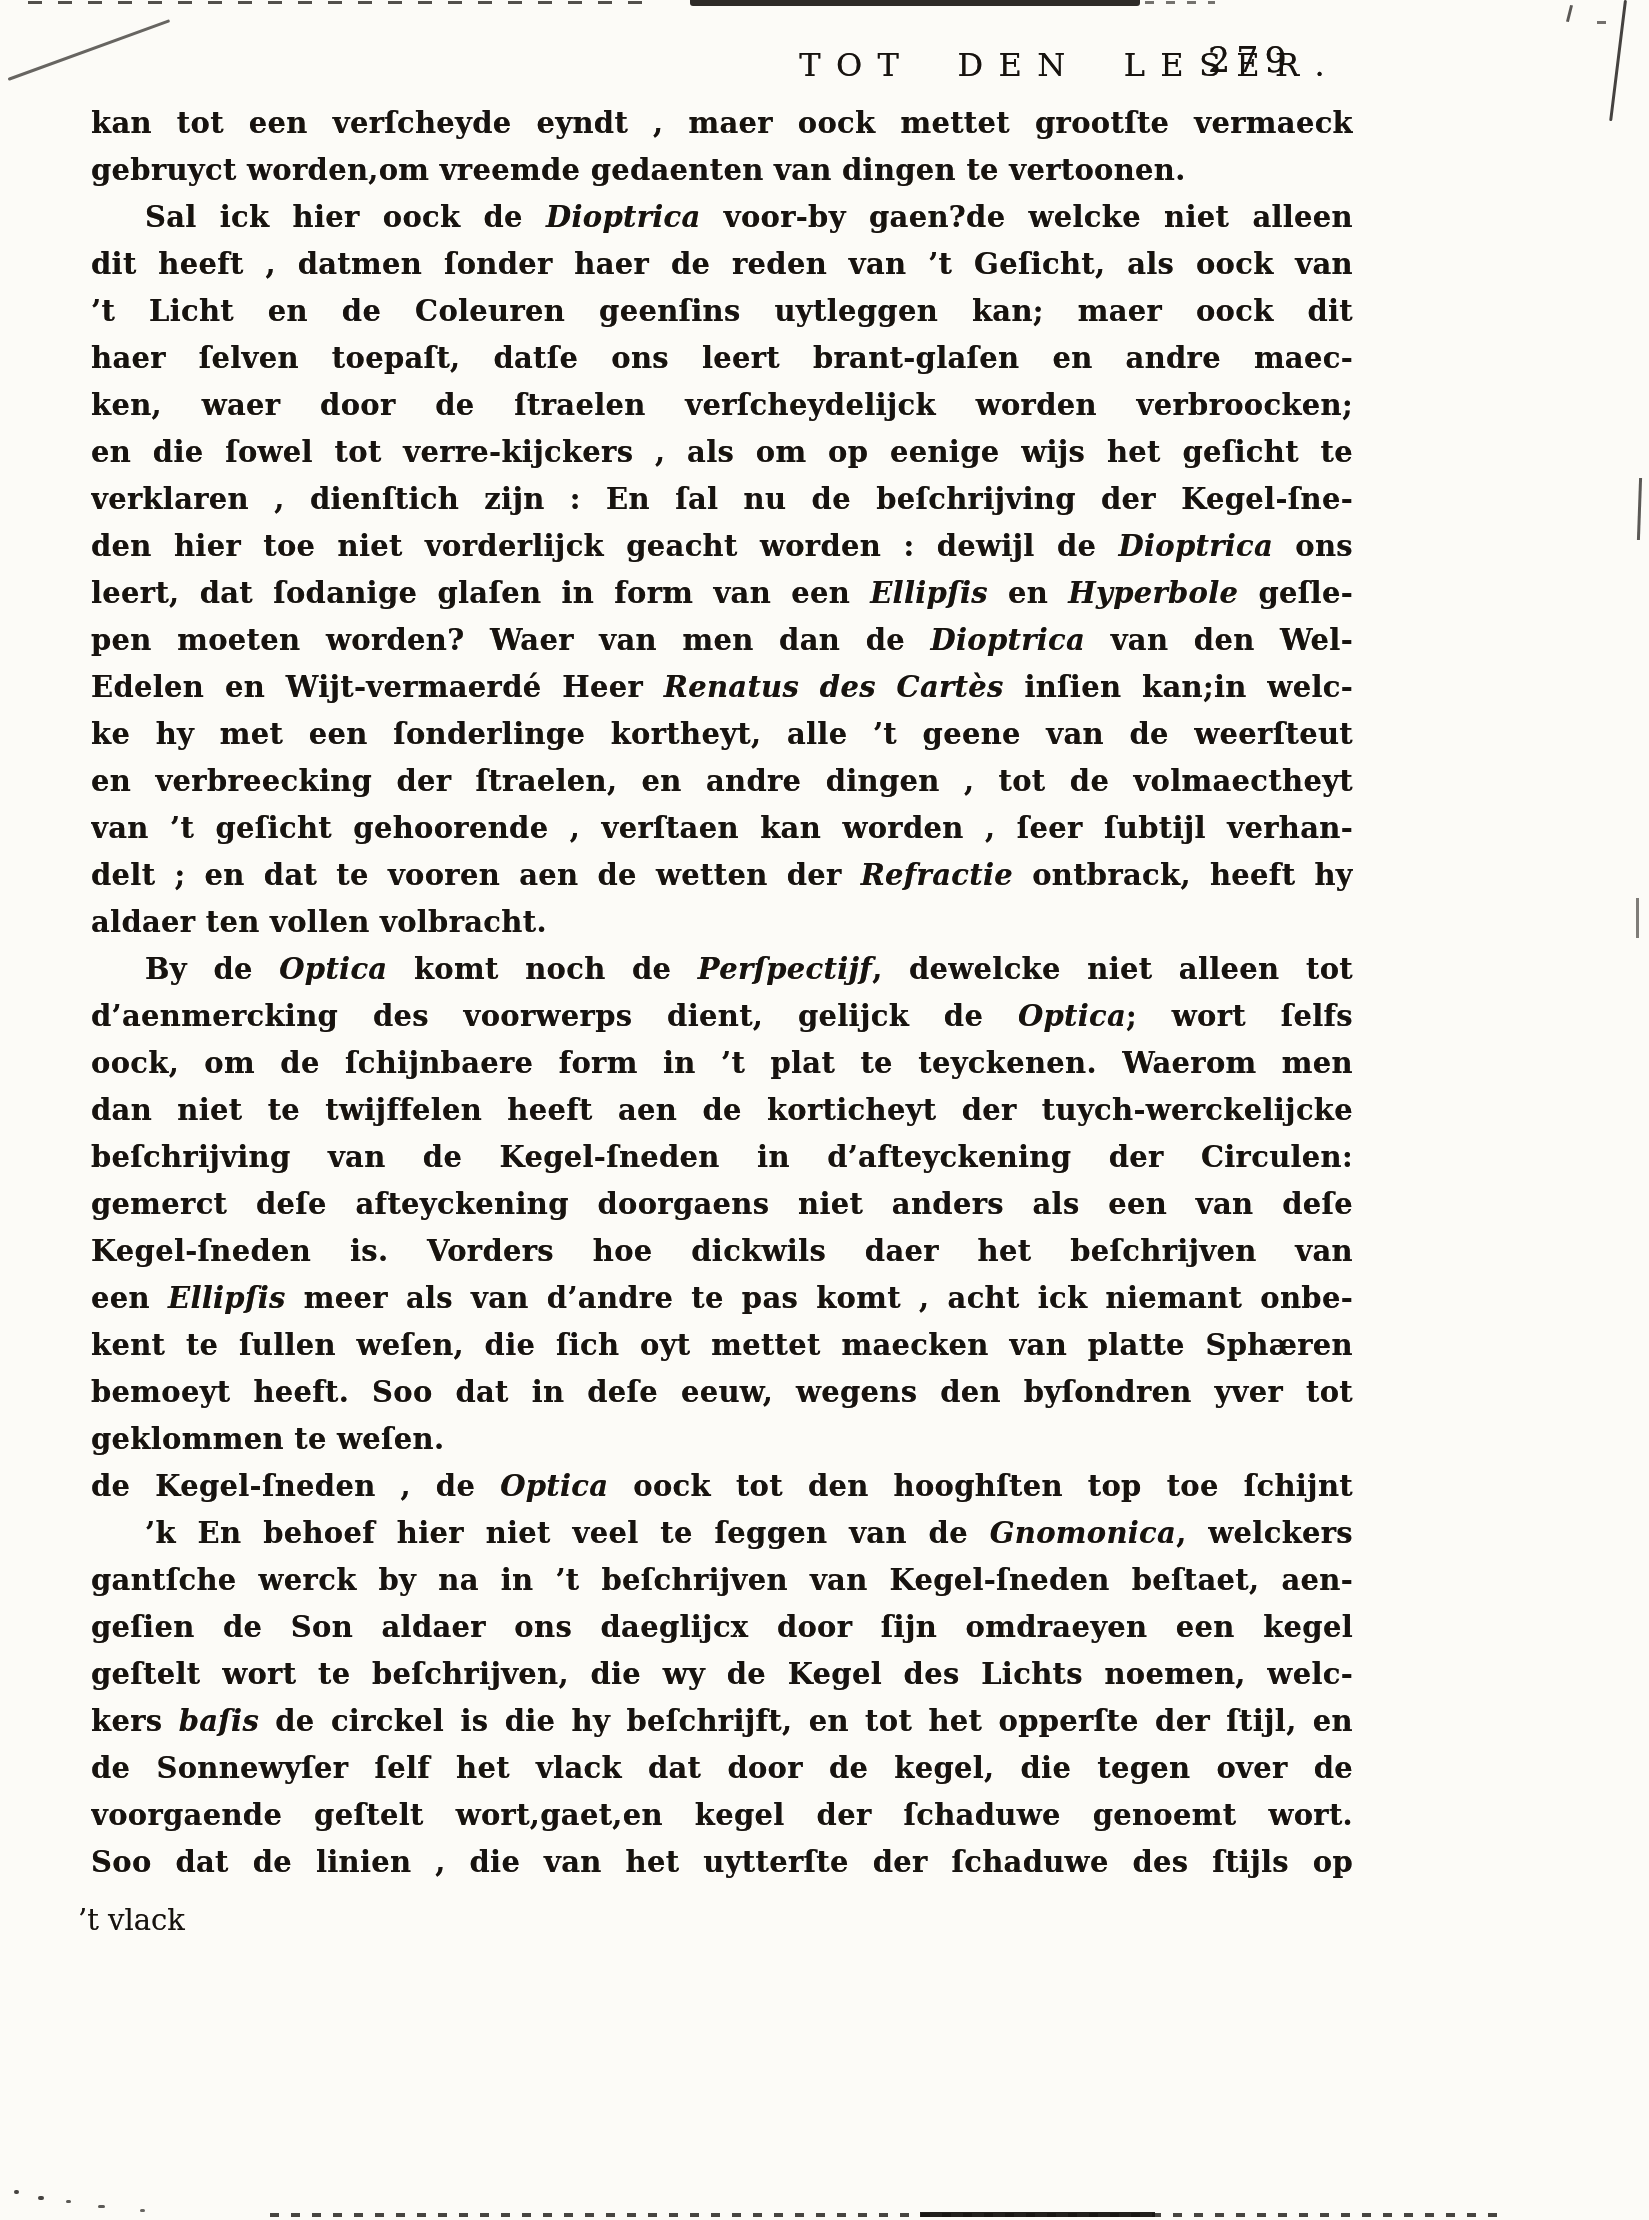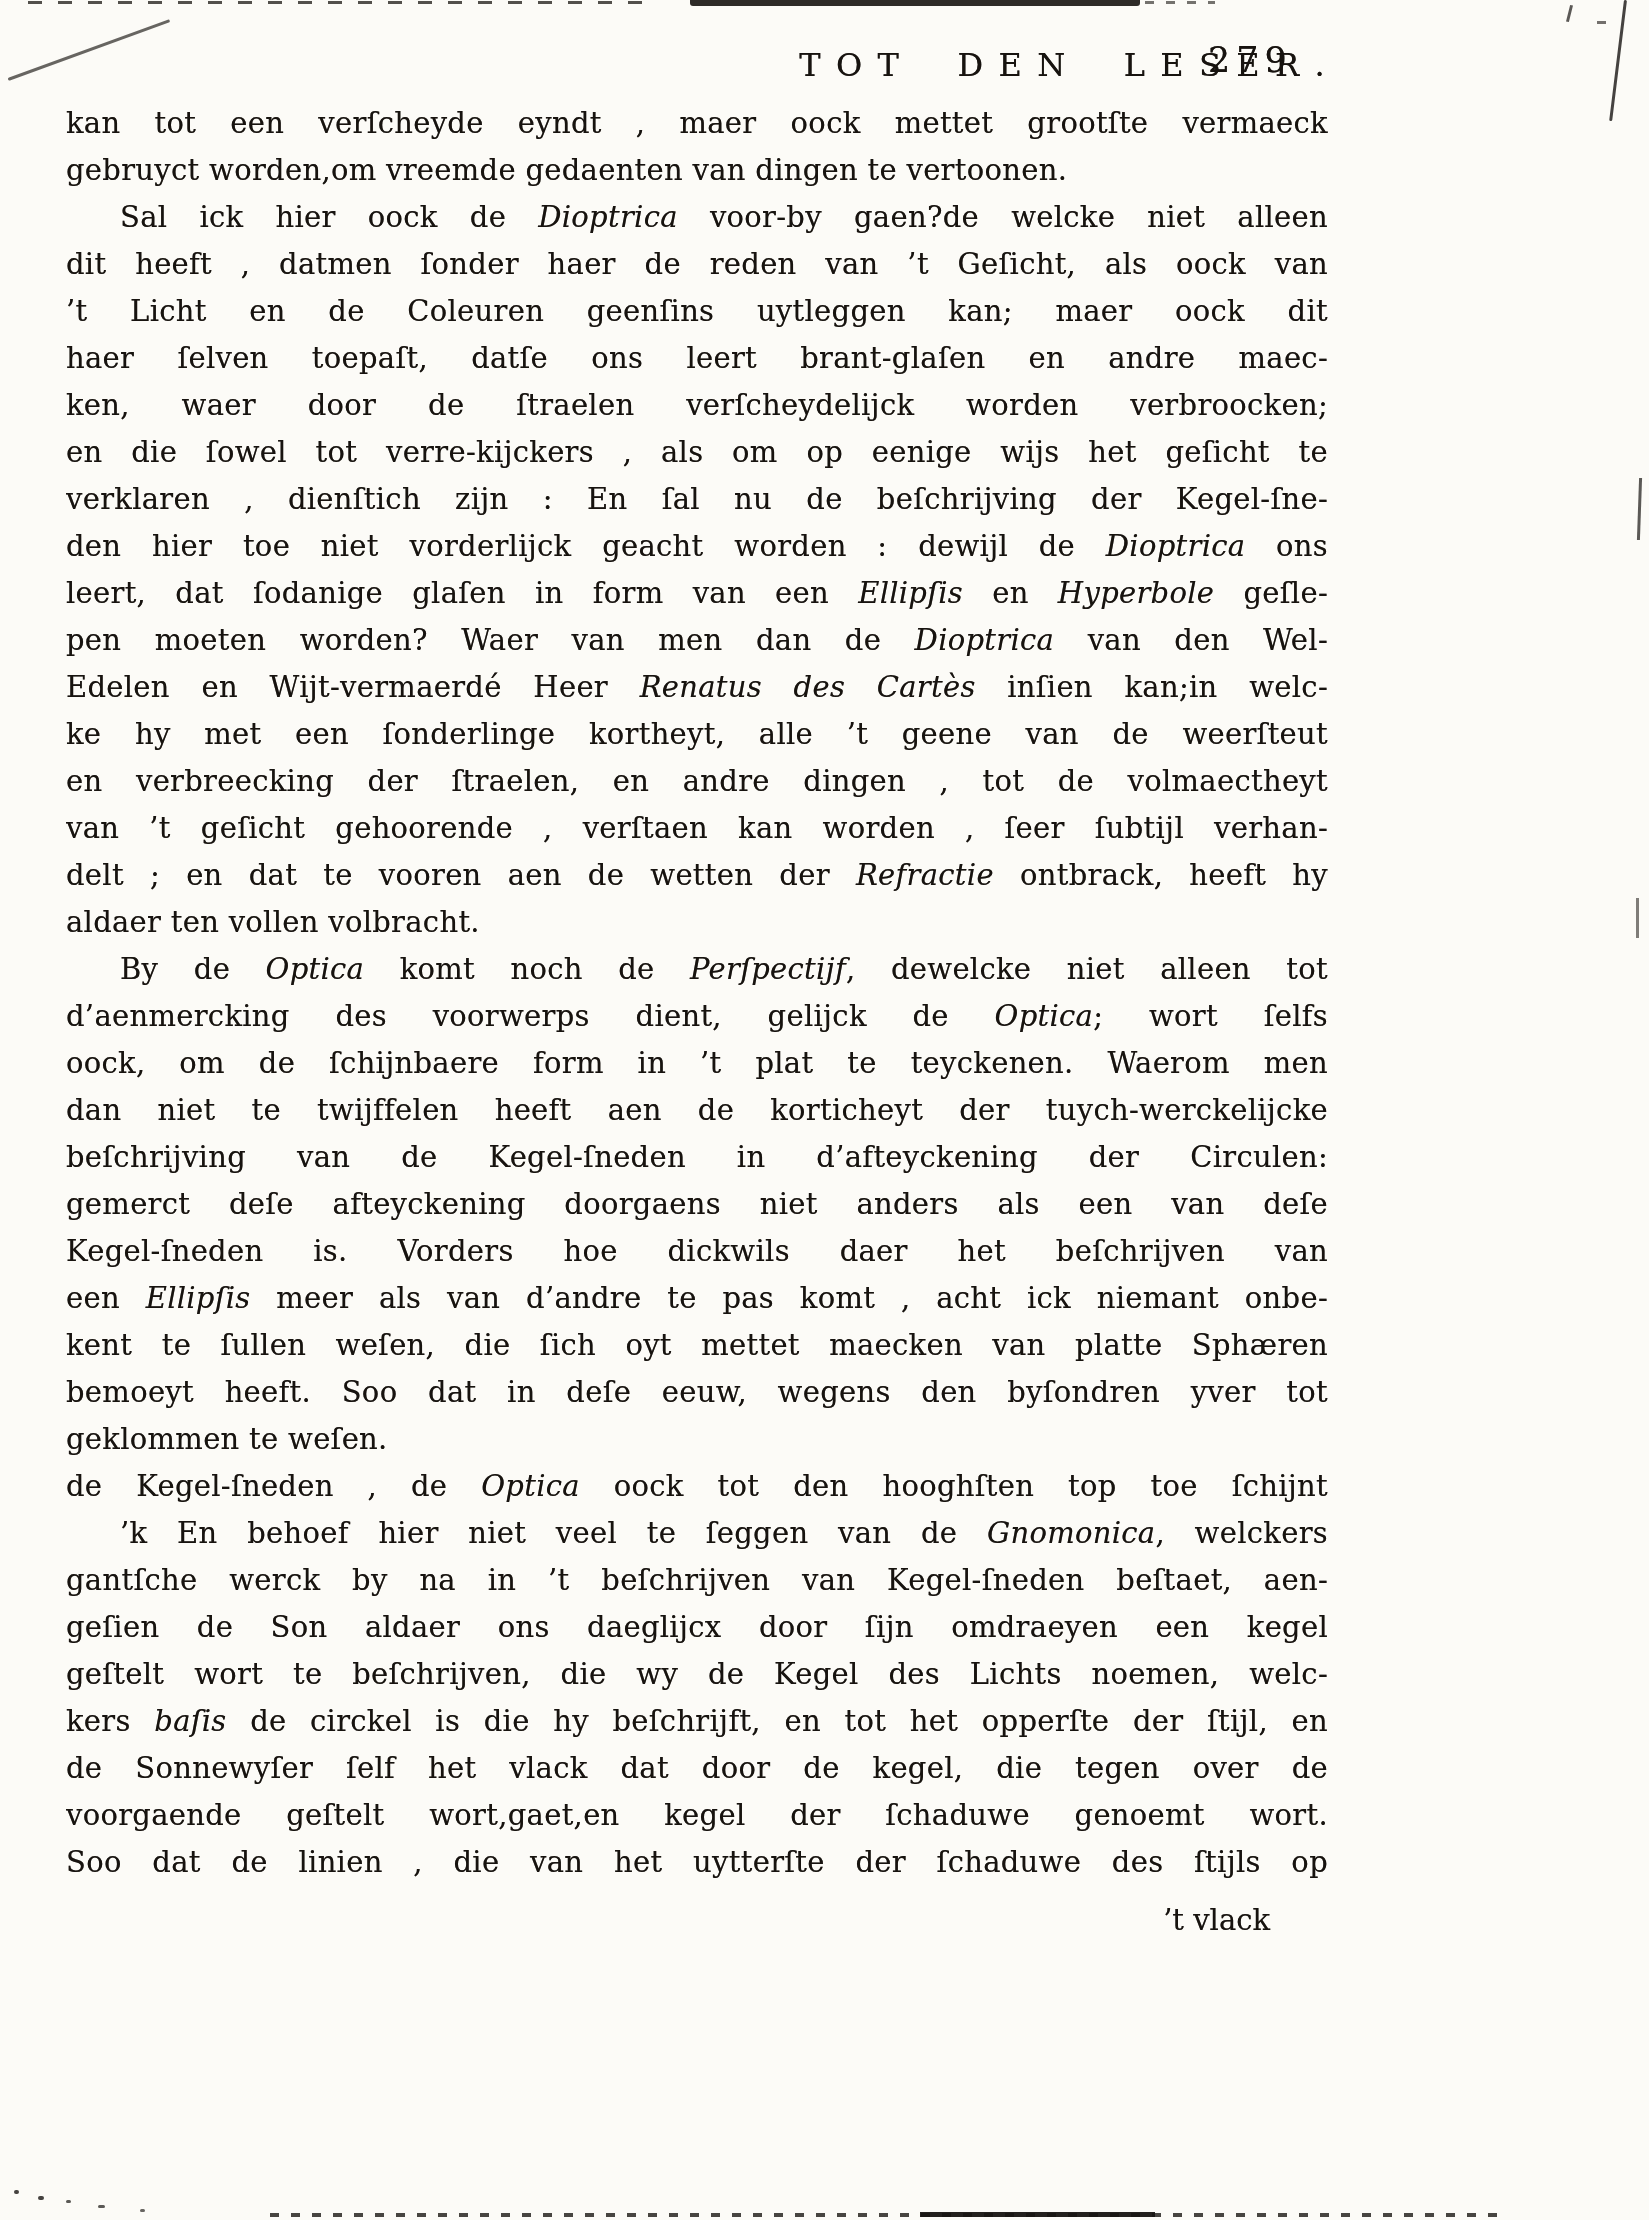--- a/index.html
+++ b/index.html
@@ -11,31 +11,32 @@
   .title{
     position:absolute;left:78px;top:46px;width:1262px;text-align:right;
     font-size:32px;letter-spacing:.48em;word-spacing:.55em;white-space:nowrap;
     text-shadow:0 0 .5px rgba(23,19,15,.7);
   }
   .pagenum{
     position:absolute;left:1208px;top:40px;font-size:35px;letter-spacing:6px;
     text-shadow:0 0 .5px rgba(23,19,15,.7);
   }
   .text-block{
-    position:absolute;left:66px;top:100px;width:1262px;
+    position:absolute;left:91px;top:100px;width:1262px;
     font-size:29px;line-height:47px;letter-spacing:.3px;
     text-shadow:0 0 .4px rgba(23,19,15,.55);
+    font-weight:bold;
   }
   .line{height:47px;overflow:hidden;}
   .just{text-align:justify;text-align-last:justify;}
   .ind{padding-left:54px;}
   .it{font-style:italic;}
   .catchword{
     position:absolute;left:78px;top:1903px;width:1262px;box-sizing:border-box;
-    padding-right:70px;text-align:right;font-size:29px;
+    padding-right:70px;font-size:29px;
     text-shadow:0 0 .4px rgba(23,19,15,.55);
   }
   .art{position:absolute;background:#171411;}
   .dash{background:repeating-linear-gradient(90deg,#1a1713 0 14px,transparent 14px 30px);}
   .dash2{background:repeating-linear-gradient(90deg,#1a1713 0 9px,transparent 9px 21px);}
 </style>
 </head>
 <body>
 
 <div>

